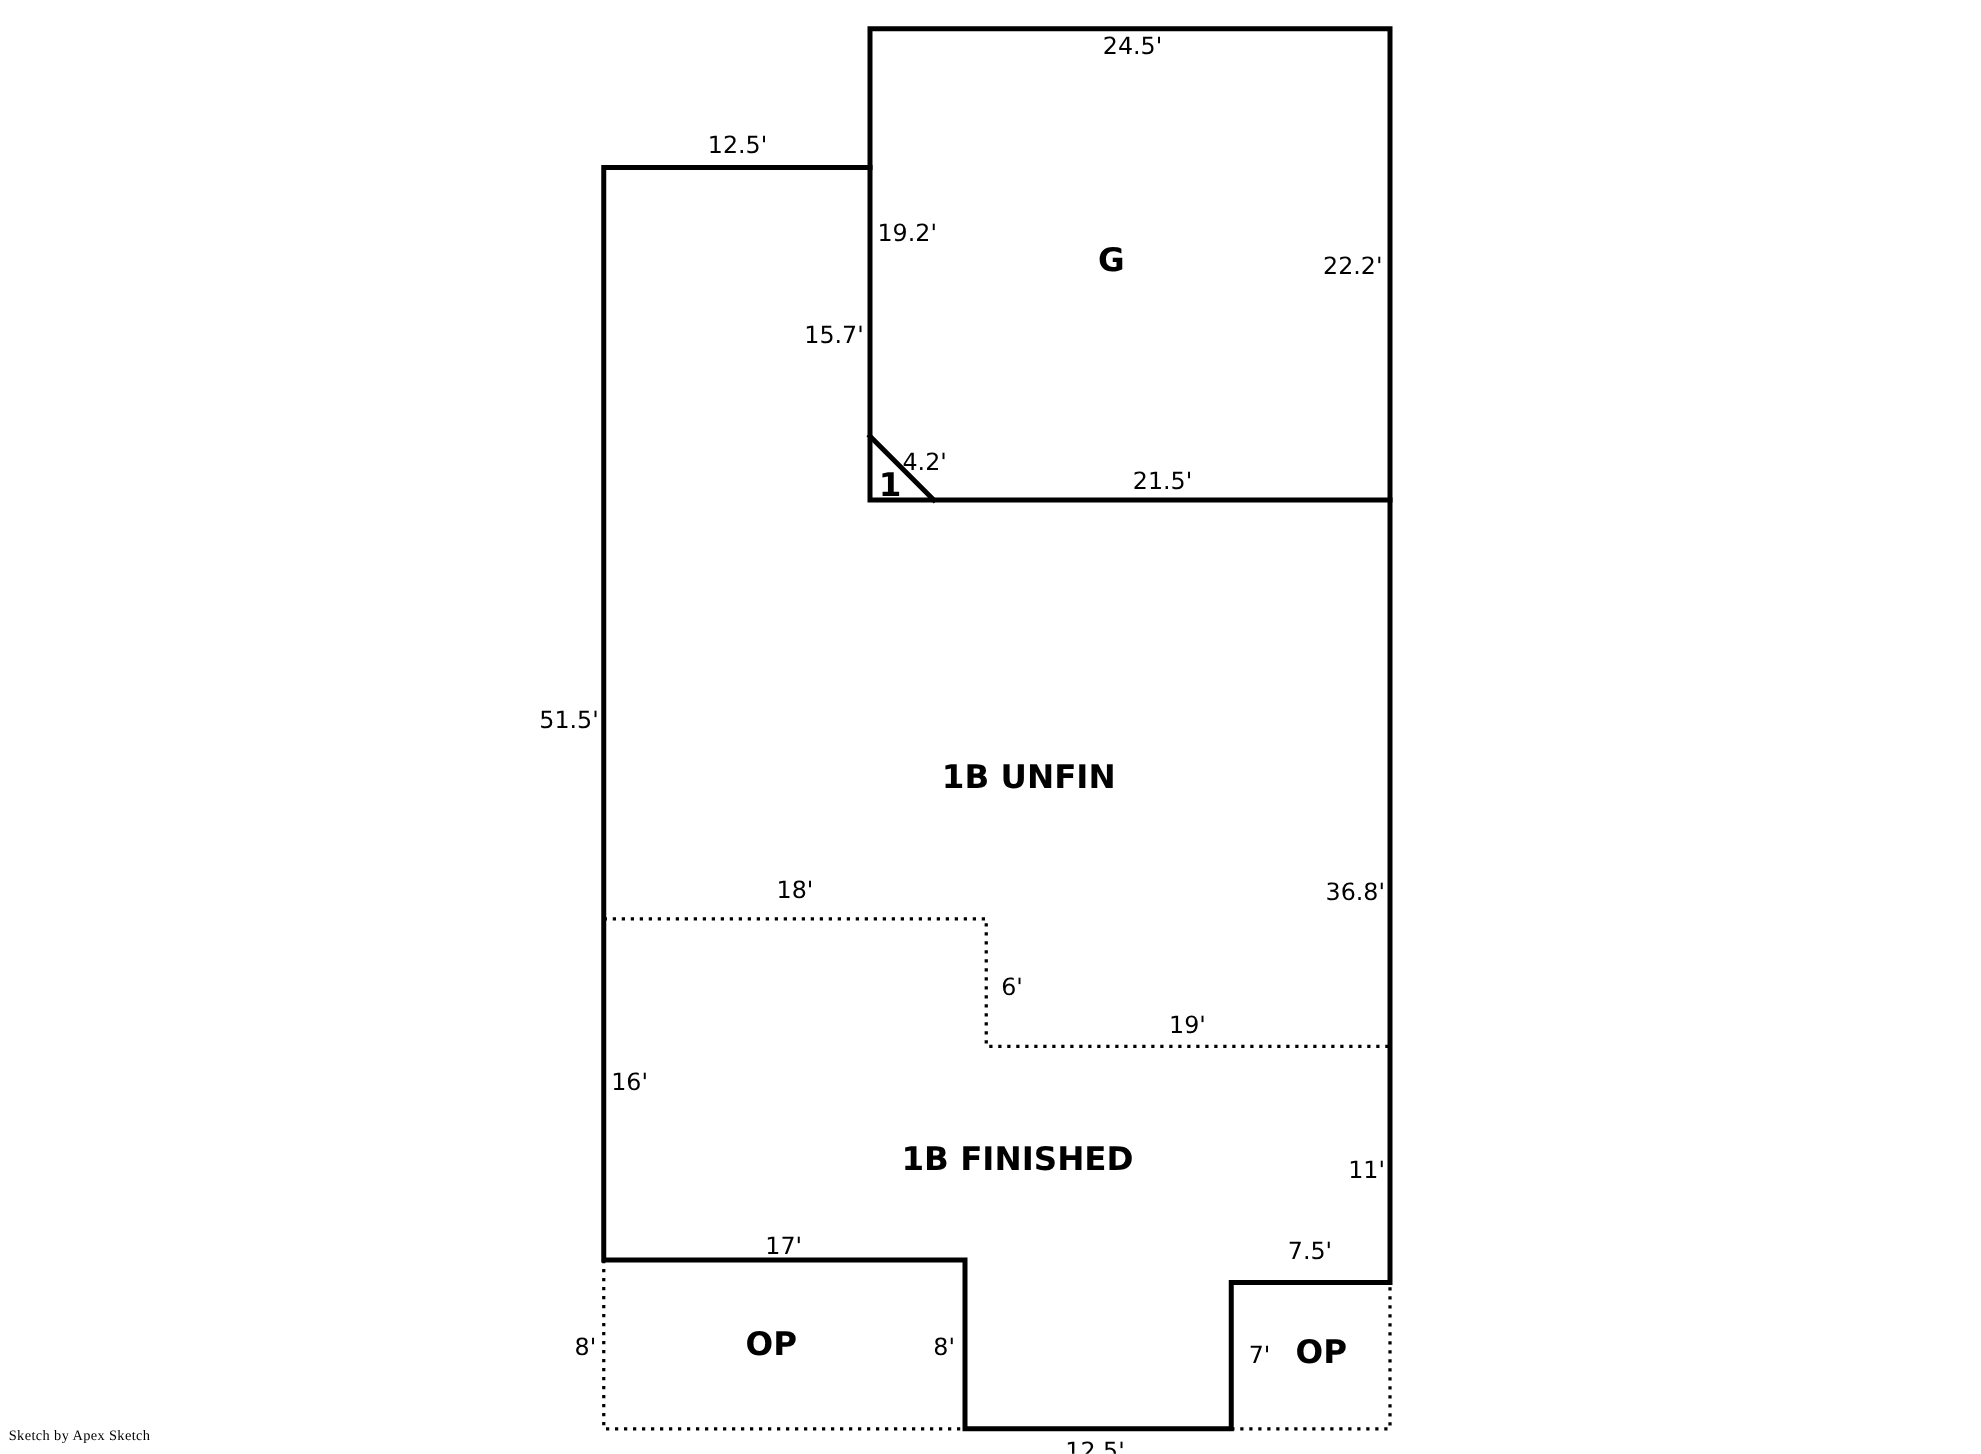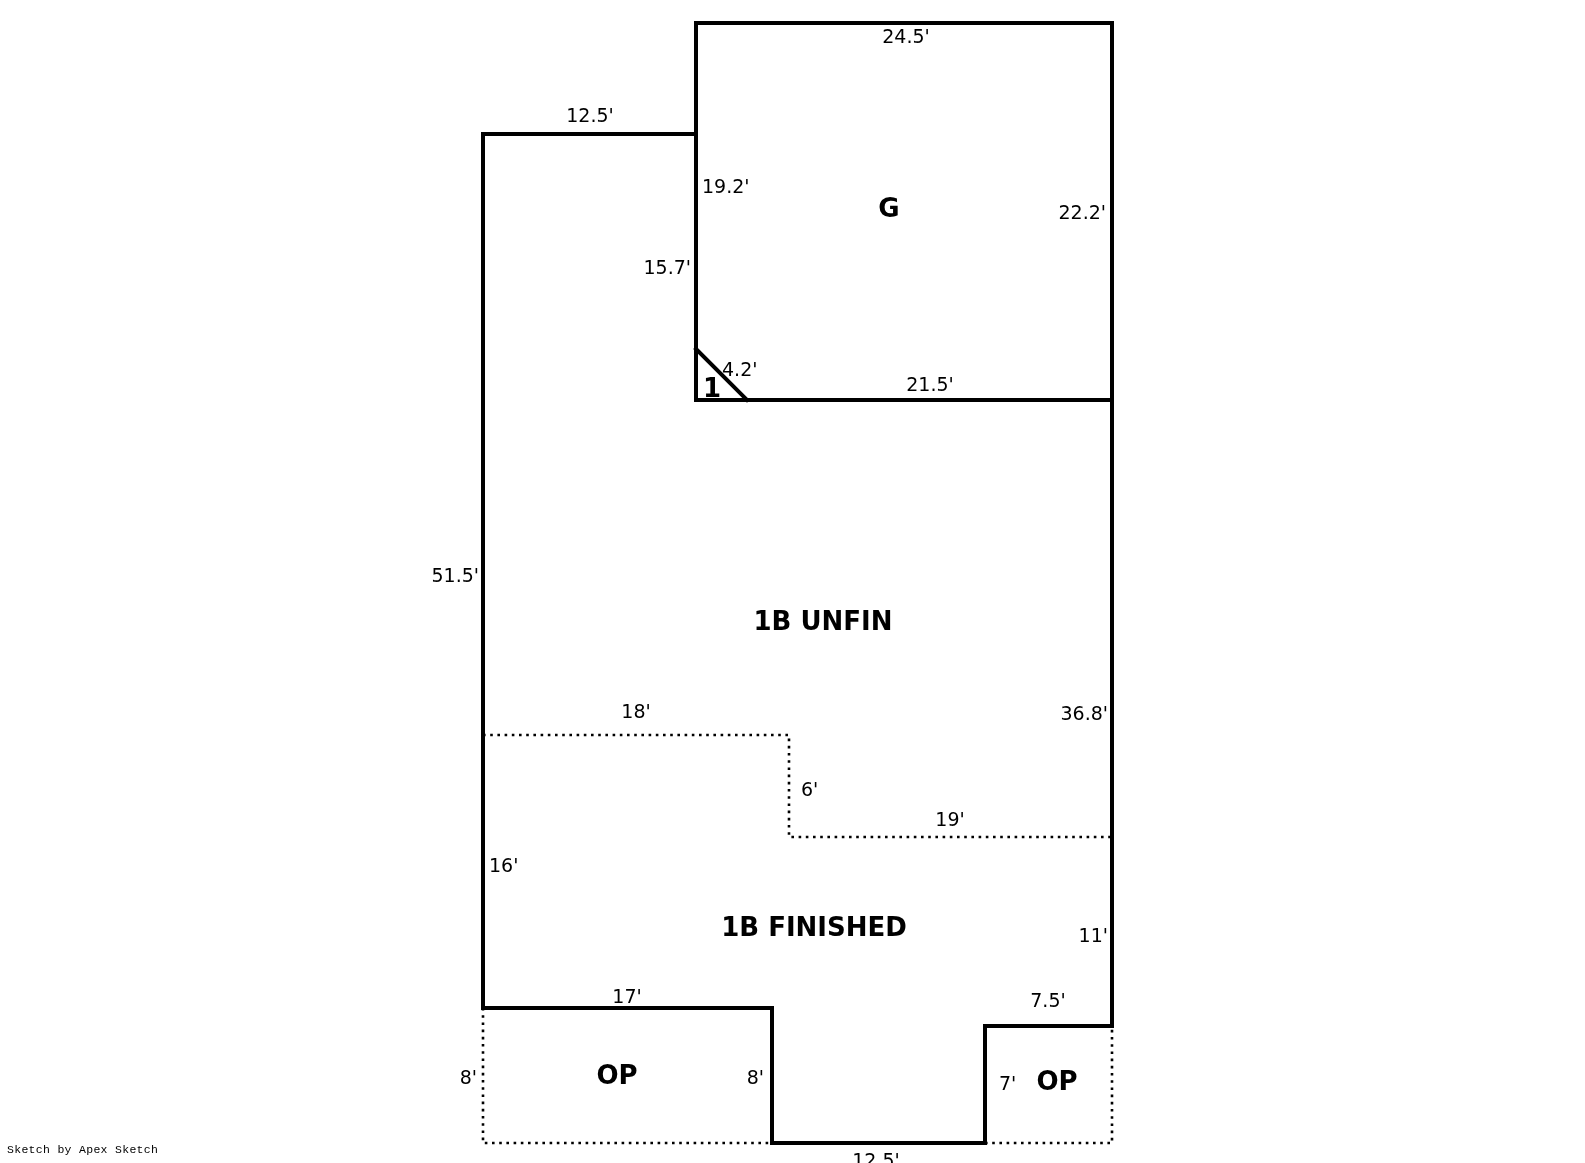--- a/index.html
+++ b/index.html
@@ -31,21 +31,21 @@
   .area{
     font-family:"DejaVu Sans",sans-serif;
     font-size:26px;
     font-weight:bold;
     fill:var(--text-color);
   }
   .footer-credit{
     position:absolute;
     left:7px;
     top:1143px;
-    font-family:Liberation Mono, monospace;
+    font-family:Liberation Serif, serif;
     font-size:11.5px;
     letter-spacing:0.3px;
     color:var(--text-color);
     white-space:nowrap;
   }
 </style>
 </head>
 <body>
 
 <div class="sketch-stage">

